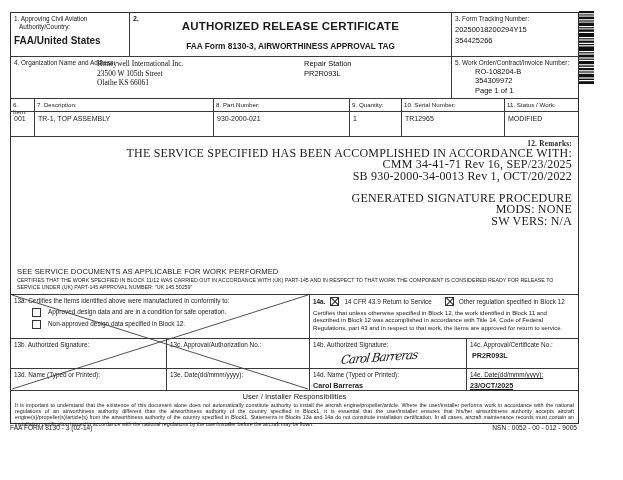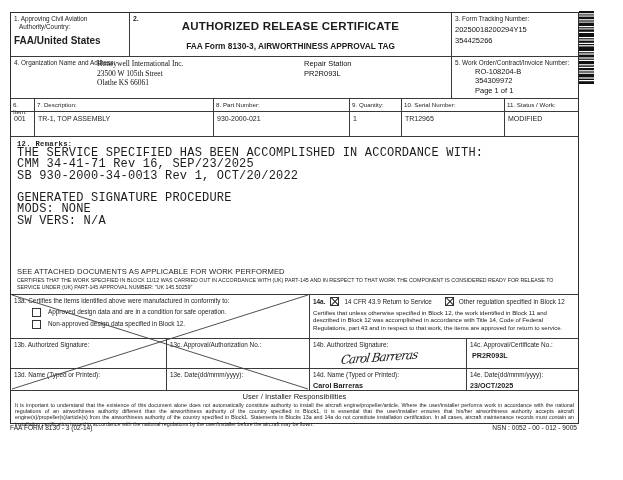--- a/index.html
+++ b/index.html
@@ -50,21 +50,21 @@
   .c-part{left:202px;width:136px;}
   .c-qty{left:338px;width:52px;}
   .c-ser{left:390px;width:103px;}
   .c-stat{left:493px;width:74px;}
   .rowh{top:85px;}
   .rowd{top:98px;}
   .td{text-align:left;}
 
   
   .b12{left:0;top:123px;width:567px;height:158px;padding:3px 6px;}
-  .mono{font-family:Liberation Mono, monospace;}
+  .mono{font-family:Liberation Serif, serif;text-align:right;}
   .b12 .rlabel{font-size:7.2px;font-weight:bold;letter-spacing:.3px;}
   .rline{font-size:12px;line-height:11.3px;height:11.3px;white-space:pre;letter-spacing:.2px;}
   .see-attached{position:absolute;left:6px;right:6px;bottom:4px;}
   .see-attached .sa-title{font-size:7.6px;letter-spacing:.1px;}
   .see-attached .sa-cert{font-size:5.3px;line-height:6.3px;margin-top:1.5px;color:#222;}
 
   
   .b13a{left:0;top:281px;width:298px;height:44px;padding:2px 3px;}
   .b14a{left:298px;top:281px;width:269px;height:44px;padding:2px 3px;}
   .opt{display:flex;align-items:center;margin-top:3px;margin-left:18px;gap:7px;}
@@ -75,21 +75,21 @@
   .b14a .line1{display:flex;align-items:center;gap:5px;font-size:6.4px;}
   .b14a .certtext{font-size:6.1px;line-height:7.4px;margin-top:3px;color:#222;}
 
   .b13b{left:0;top:325px;width:155px;height:30px;padding:2px 3px;}
   .b13c{left:155px;top:325px;width:143px;height:30px;padding:2px 3px;}
   .b14b{left:298px;top:325px;width:157px;height:30px;padding:2px 3px;}
   .b14c{left:455px;top:325px;width:112px;height:30px;padding:2px 3px;}
   .b13d{left:0;top:355px;width:155px;height:22px;padding:2px 3px;}
   .b13e{left:155px;top:355px;width:143px;height:22px;padding:2px 3px;}
   .b14d{left:298px;top:355px;width:157px;height:22px;padding:2px 3px;}
-  .b14e{left:455px;top:355px;width:112px;height:22px;padding:2px 3px;}
+  .b14e{left:455px;top:355px;width:112px;height:22px;padding:2px 3px;text-decoration:underline;}
   .fieldval{font-size:7.2px;font-weight:bold;margin-top:2px;margin-left:2px;}
   .signature{
     font-family:"DejaVu Serif",serif;font-style:italic;font-size:12px;
     transform:rotate(-4deg) skewX(-12deg);transform-origin:left center;
     margin:4px 0 0 28px;color:#222;white-space:nowrap;letter-spacing:-1px;
   }
 
   
   .crossout{position:absolute;left:0;top:281px;width:298px;height:96px;pointer-events:none;}
 
@@ -163,21 +163,21 @@
   <div class="box b12 noleft">
     <div class="rlabel mono">12. Remarks:</div>
     <div class="rline mono">THE SERVICE SPECIFIED HAS BEEN ACCOMPLISHED IN ACCORDANCE WITH:</div>
     <div class="rline mono">CMM 34-41-71 Rev 16, SEP/23/2025</div>
     <div class="rline mono">SB 930-2000-34-0013 Rev 1, OCT/20/2022</div>
     <div class="rline mono"></div>
     <div class="rline mono">GENERATED SIGNATURE PROCEDURE</div>
     <div class="rline mono">MODS: NONE</div>
     <div class="rline mono">SW VERS: N/A</div>
     <div class="see-attached">
-      <div class="sa-title">SEE ATTACHED DOCUMENTS AS APPLICABLE FOR WORK PERFORMED</div>
+      <div class="sa-title">SEE SERVICE DOCUMENTS AS APPLICABLE FOR WORK PERFORMED</div>
       <div class="sa-cert">CERTIFIES THAT THE WORK SPECIFIED IN BLOCK 11/12 WAS CARRIED OUT IN ACCORDANCE WITH (UK) PART-145 AND IN RESPECT TO THAT WORK THE COMPONENT IS CONSIDERED READY FOR RELEASE TO SERVICE UNDER (UK) PART-145 APPROVAL NUMBER: "UK 145.50259"</div>
     </div>
   </div>
 
   <div class="box b13a noleft">
     <div class="lbl">13a. Certifies the items identified above were manufactured in conformity to:</div>
     <div class="opt">
       <span class="cb"></span>
       <span class="lbl">Approved design data and are in a condition for safe operation.</span>
     </div>

